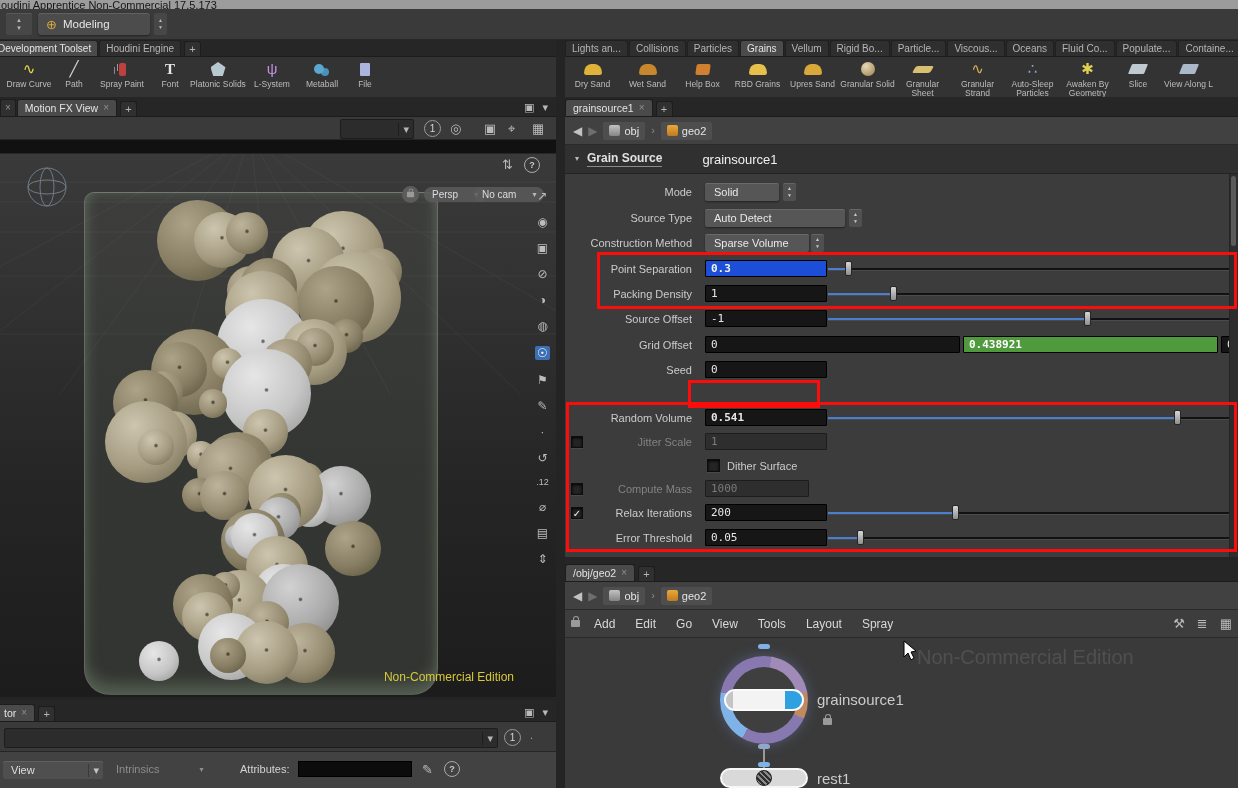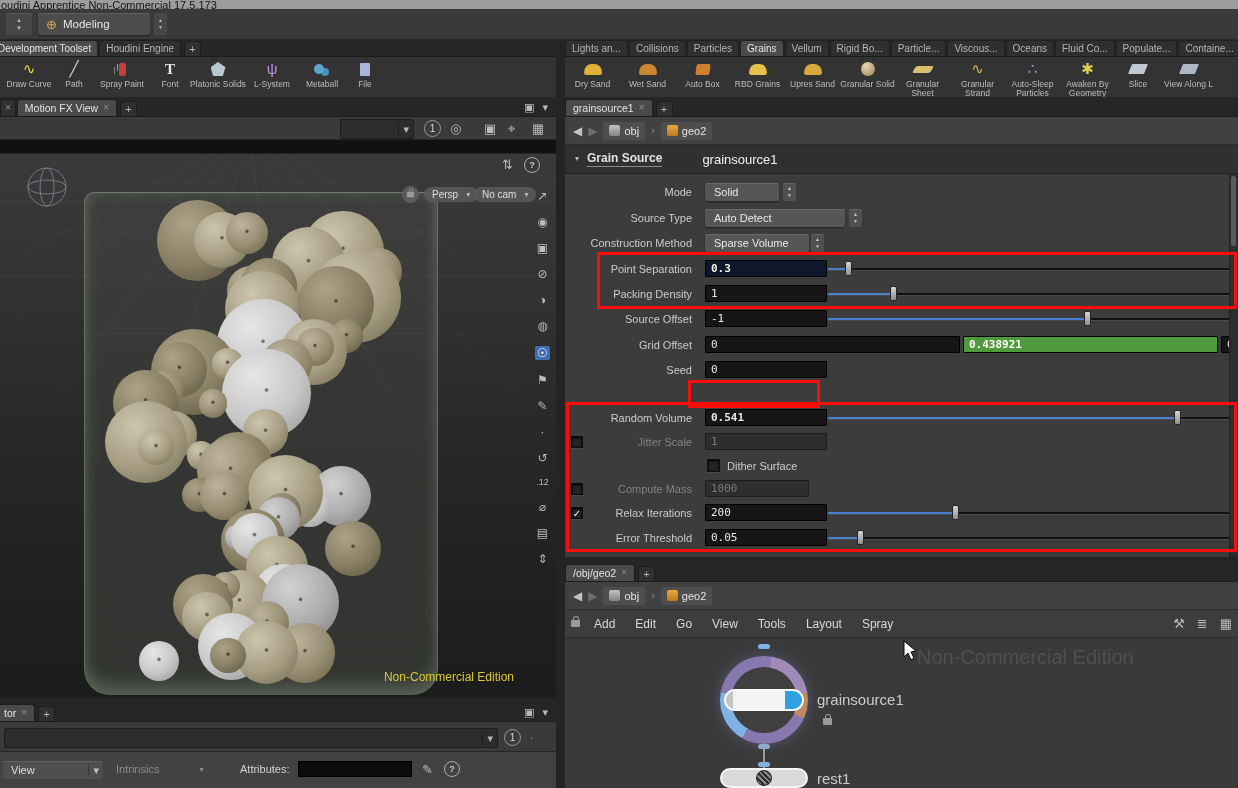--- a/index.html
+++ b/index.html
@@ -38,38 +38,38 @@
   .balli{width:14px;height:14px;border-radius:50%;background:radial-gradient(circle at 35% 30%,#e6d9b8,var(--c) 70%)}
   .sheeti{width:18px;height:7px;background:var(--c);border-radius:2px;transform:skewX(-30deg)}
   .bladei{width:16px;height:10px;background:var(--c);transform:skewX(-22deg);border-radius:1px}
   .glyphi{font-size:15px;color:var(--c);line-height:18px}
   .penta{width:15px;height:14px;background:#b8c8d0;clip-path:polygon(50% 0,100% 38%,82% 100%,18% 100%,0 38%)}
   .meta{width:10px;height:10px;border-radius:50%;background:#5aa8d0;box-shadow:6px 3px 0 -1px #4a90b8;margin-right:6px}
   .cani{width:7px;height:13px;background:#c04040;border-radius:2px;box-shadow:-5px -2px 0 -3px #999,-8px 1px 0 -3px #888}
   .pagei{width:10px;height:13px;background:#aab4de;border-radius:1px}
   
   #viewport{background:linear-gradient(180deg,#111 0,#111 13px,#3a3a3a 14px,#343434 120px,#262626 330px,#1c1c1c 100%);overflow:hidden}
-  .pill{height:15px;line-height:15px;background:rgba(90,90,90,.85);border-radius:8px;color:#ddd;font-size:10px;padding:0 8px;display:flex;align-items:center;gap:8px}
+  .pill{height:15px;line-height:15px;background:rgba(90,90,90,.85);border-radius:8px;color:#ddd;font-size:10px;padding:0 8px;display:flex;align-items:center;gap:16px}
   .vicol{position:absolute;right:1px;top:50px;width:25px;display:flex;flex-direction:column;align-items:center;gap:14px}
   .vicol .gicon{font-size:12px;color:#bdbdbd}
   .vicol .active{background:#3d6fb4;color:#fff;border-radius:2px;padding:1px 2px}
   .sphere{position:absolute;border-radius:50%}
   #glass{position:absolute;left:84px;top:52px;width:352px;height:501px;border:1px solid rgba(215,240,205,.28);
          border-radius:10px 10px 26px 26px;background:linear-gradient(rgba(195,220,185,.04),rgba(195,220,185,.13));
          box-shadow:inset 0 -10px 16px rgba(210,240,200,.22), inset 0 4px 10px rgba(210,240,200,.08)}
   .watermark-y{color:#d8c93a;font-size:12px}
   
   #params-pane{background:#3c3c3c;overflow:hidden}
   .prow{position:absolute;left:0;width:100%;height:18px}
   .plabel{position:absolute;left:0;width:127px;text-align:right;font-size:11px;color:#cbcbcb;line-height:18px;white-space:nowrap}
   .plabel.dim{color:#828282}
   .plabel.strong{color:#e6e6e6;font-weight:bold}
   .pfield{position:absolute;height:17px;line-height:16px;background:#161616;border:1px solid #000;color:#e8e8e8;
           font-family:"DejaVu Sans Mono",monospace;font-size:11px;padding:0 5px;box-sizing:border-box;border-radius:1px;overflow:hidden;white-space:nowrap}
-  .pfield.gdark{background:#0f172a;font-weight:bold;color:#eef5ea}
+  .pfield.gdark{background:#1d4ed8;font-weight:bold;color:#eef5ea}
   .pfield.gbright{background:#4e9a3c;color:#fff;font-weight:bold}
   .pfield.dis{background:#2e2e2e;color:#7a7a7a;border-color:#1c1c1c}
   .pselect{position:absolute;height:18px;line-height:18px;background:#565656;border-radius:2px;color:#e8e8e8;font-size:11px;
            padding:0 9px;box-shadow:inset 0 1px 0 rgba(255,255,255,.12),0 1px 2px rgba(0,0,0,.45);white-space:nowrap}
   .pspin{position:absolute;width:13px;height:18px;background:#505050;border-radius:2px;display:flex;flex-direction:column;
          align-items:center;justify-content:center;gap:2px;box-shadow:inset 0 1px 0 rgba(255,255,255,.12)}
   .pspin span{font-size:5px;line-height:5px;color:#c8c8c8}
   .cb{position:absolute;width:13px;height:13px;background:#242424;border:1px solid #0d0d0d;box-sizing:border-box;
       box-shadow:inset 0 1px 3px #000,0 1px 0 rgba(255,255,255,.07)}
   .cb.small{width:12px;height:12px}
@@ -222,21 +222,21 @@
       <div class="stool">
         <span class="icn">
             <span class="mound" style="--c:#c8862e"></span>
           </span>
         <span class="tlabel">Wet Sand</span>
       </div>
       <div class="stool">
         <span class="icn">
             <span class="cubei" style="--c:#d08030"></span>
           </span>
-        <span class="tlabel">Auto Box</span>
+        <span class="tlabel">Help Box</span>
       </div>
       <div class="stool">
         <span class="icn">
             <span class="mound" style="--c:#e6c04a"></span>
           </span>
         <span class="tlabel">RBD Grains</span>
       </div>
       <div class="stool">
         <span class="icn">
             <span class="mound" style="--c:#d8a93a"></span>

